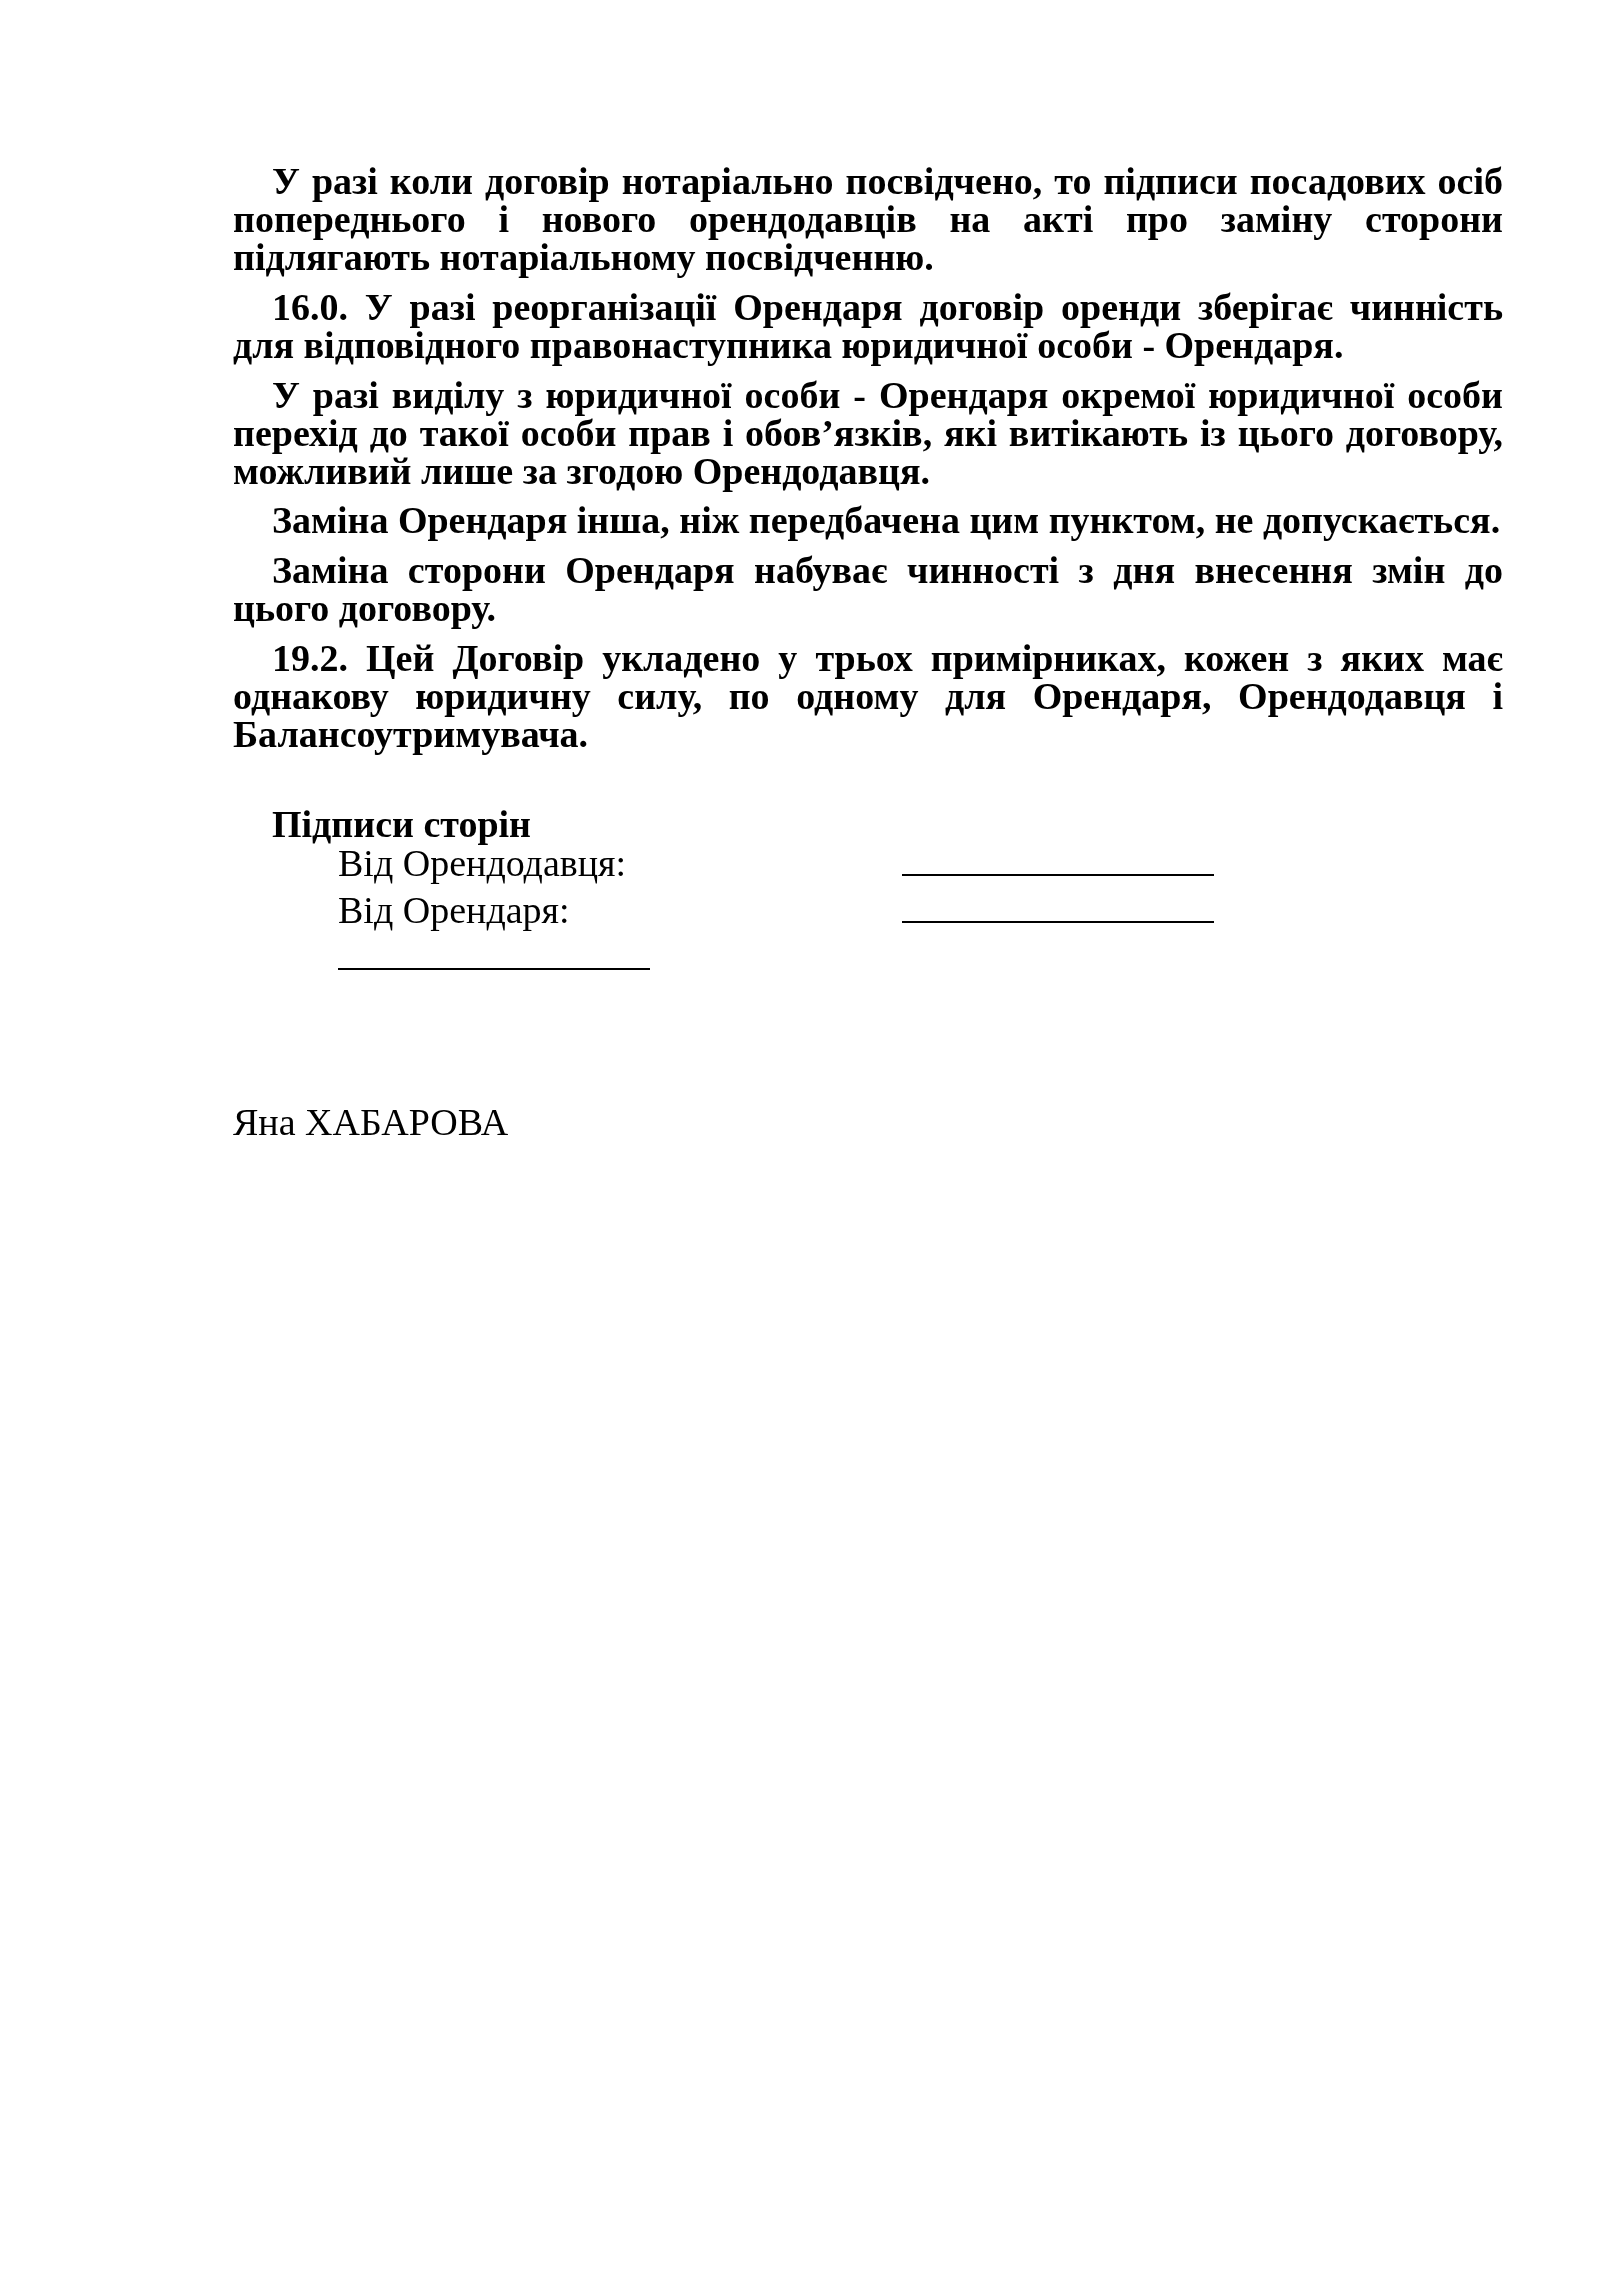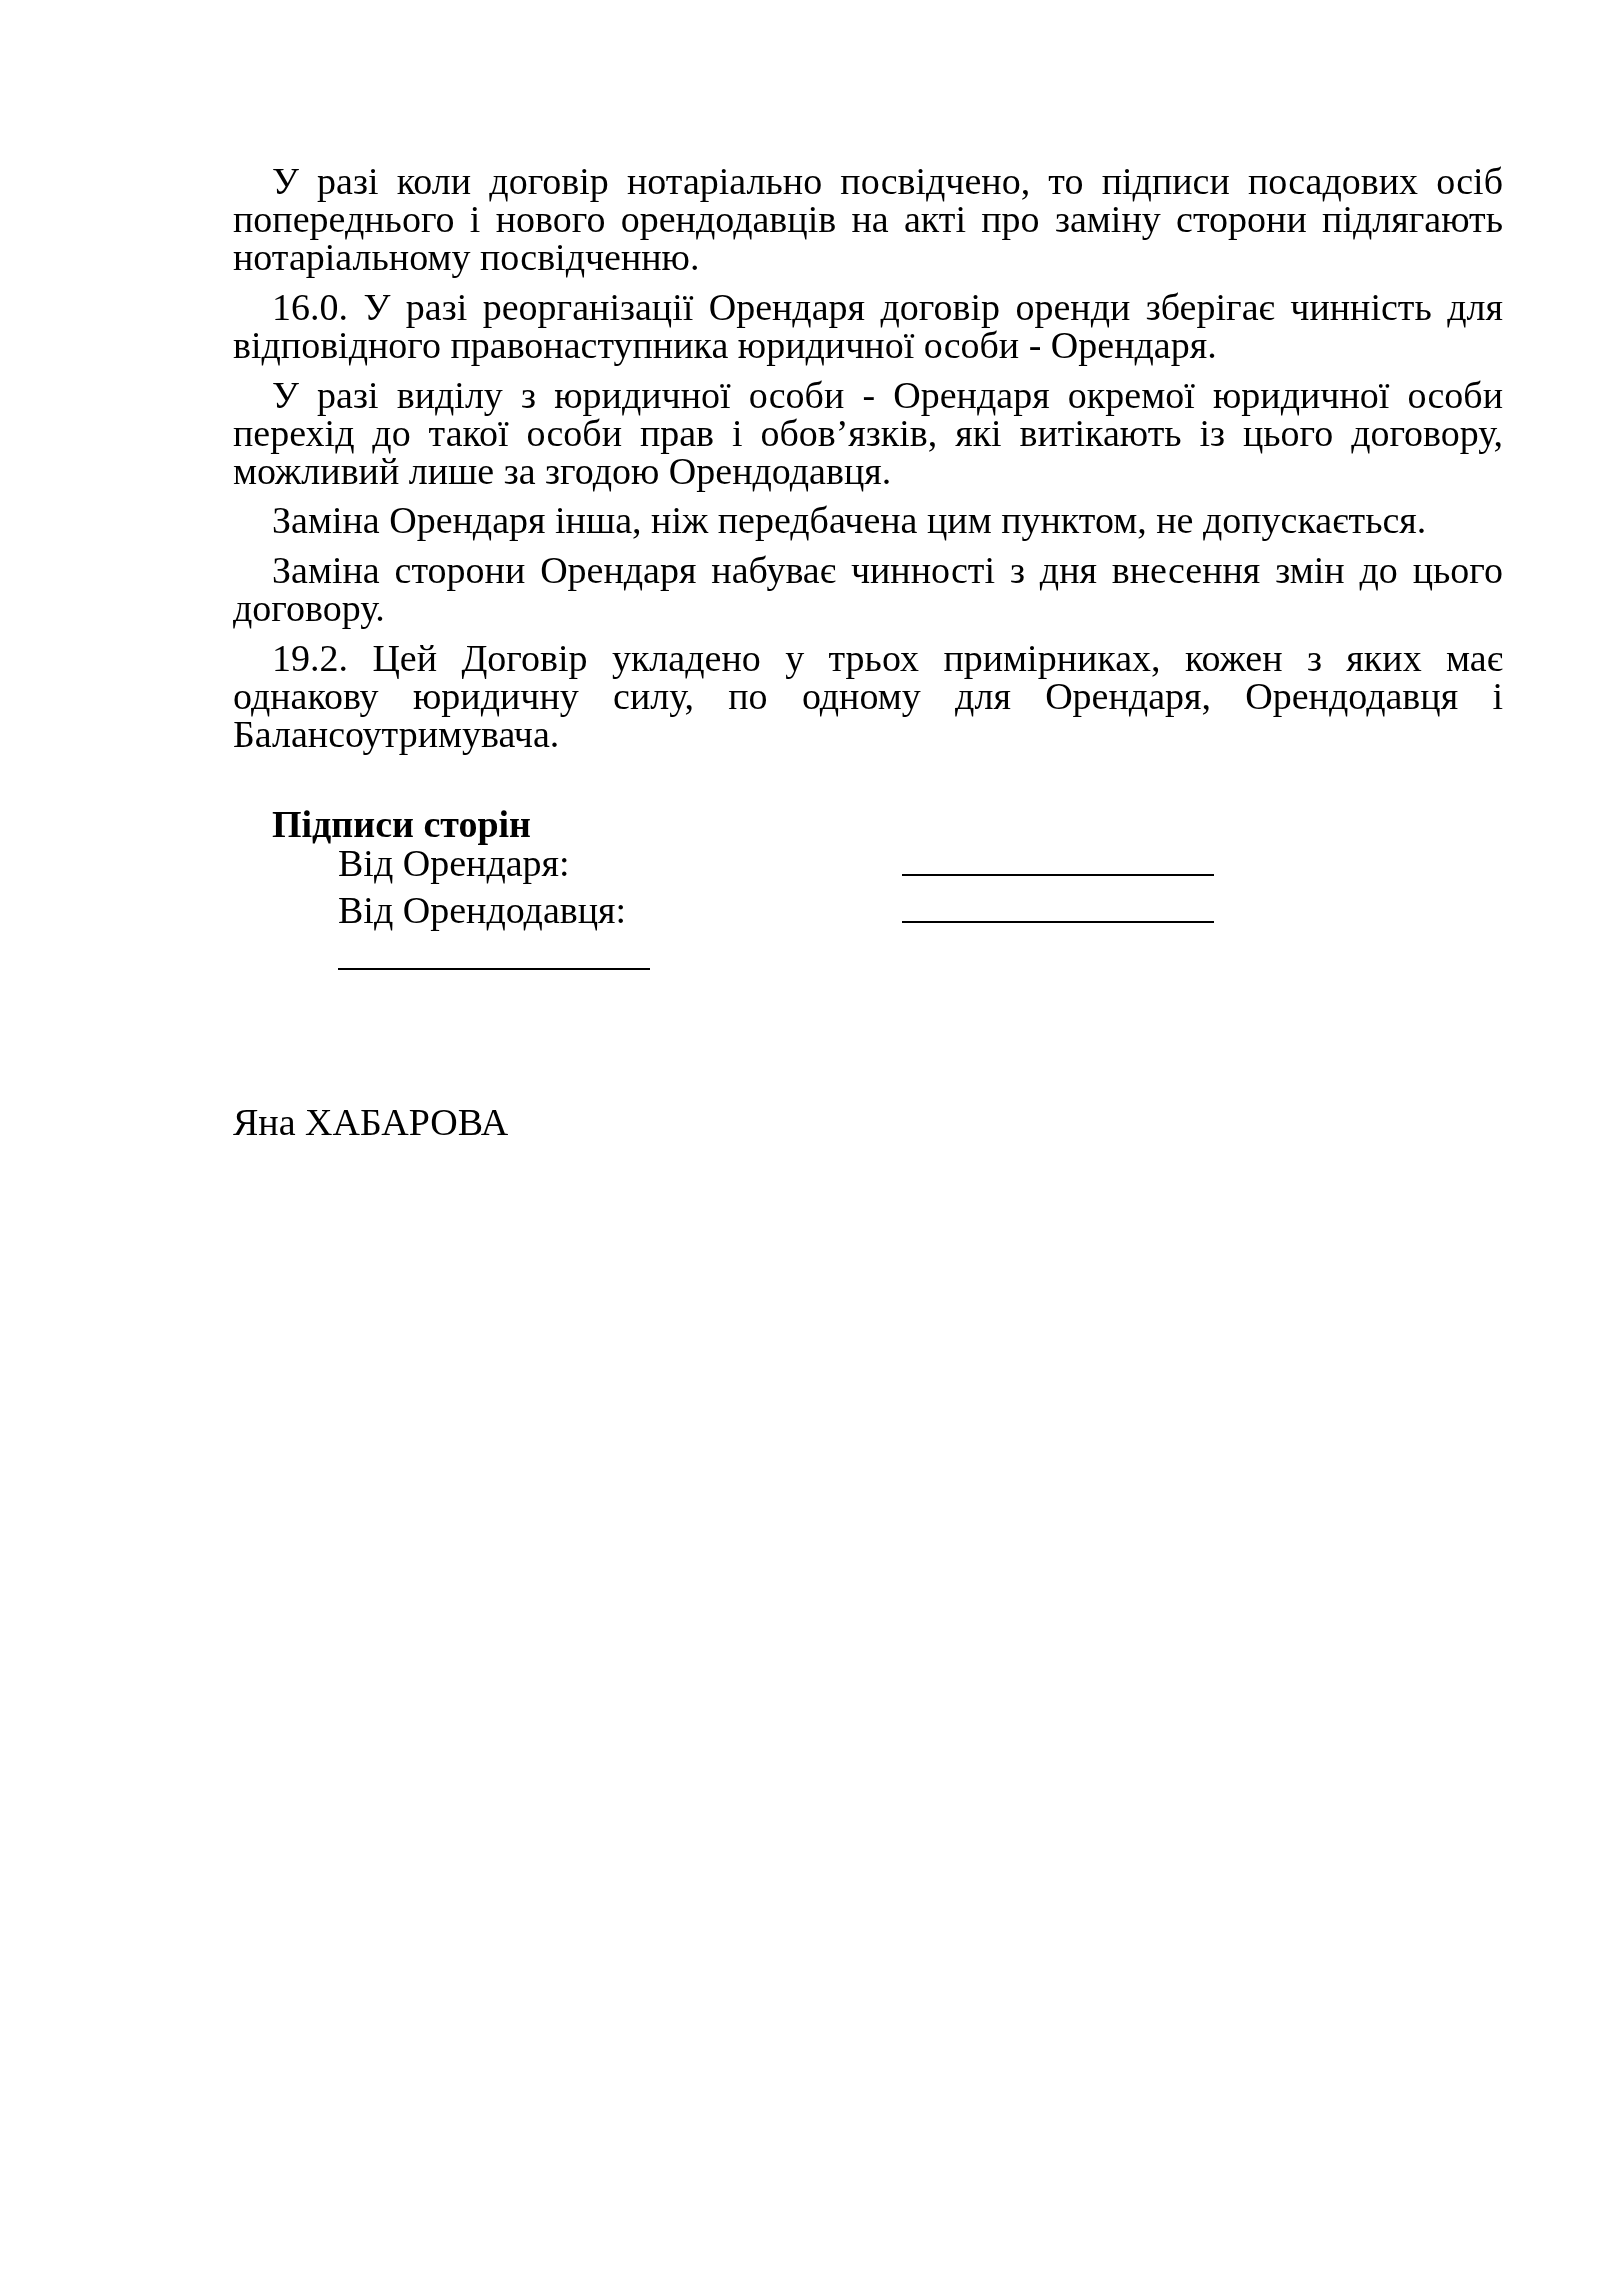--- a/index.html
+++ b/index.html
@@ -17,20 +17,21 @@
     font-size: 38px;
     line-height: 38px;
     box-sizing: border-box;
     padding: 162px 118px 0 233px;
     overflow: hidden;
   }
   .para {
     margin: 0 0 11.8px 0;
     text-align: justify;
     text-indent: 39px;
+    font-weight: bold;
   }
   .signatures-heading {
     margin: 52px 0 0 0;
     text-align: left;
     text-indent: 39px;
     font-weight: bold;
   }
   .sig-block {
     margin-top: 1px;
   }
@@ -74,24 +75,24 @@
   <p class="para">Заміна Орендаря інша, ніж передбачена цим пунктом, не допускається.</p>
 
   <p class="para">Заміна сторони Орендаря набуває чинності з дня внесення змін до цього договору.</p>
 
   <p class="para">19.2. Цей Договір укладено у трьох примірниках, кожен з яких має однакову юридичну силу, по одному для Орендаря, Орендодавця і Балансоутримувача.</p>
 
   <p class="signatures-heading">Підписи сторін</p>
 
   <div class="sig-block">
     <div class="sig-row">
-      <span class="sig-label">Від Орендаря:</span><span class="sig-line"></span>
+      <span class="sig-label">Від Орендодавця:</span><span class="sig-line"></span>
     </div>
     <div class="sig-row">
-      <span class="sig-label">Від Орендодавця:</span><span class="sig-line"></span>
+      <span class="sig-label">Від Орендаря:</span><span class="sig-line"></span>
     </div>
     <div class="sig-row">
       <span class="sig-line"></span>
     </div>
   </div>
 
   <div class="signoff">
     <div class="signoff-name">Яна ХАБАРОВА</div>
   </div>
 

